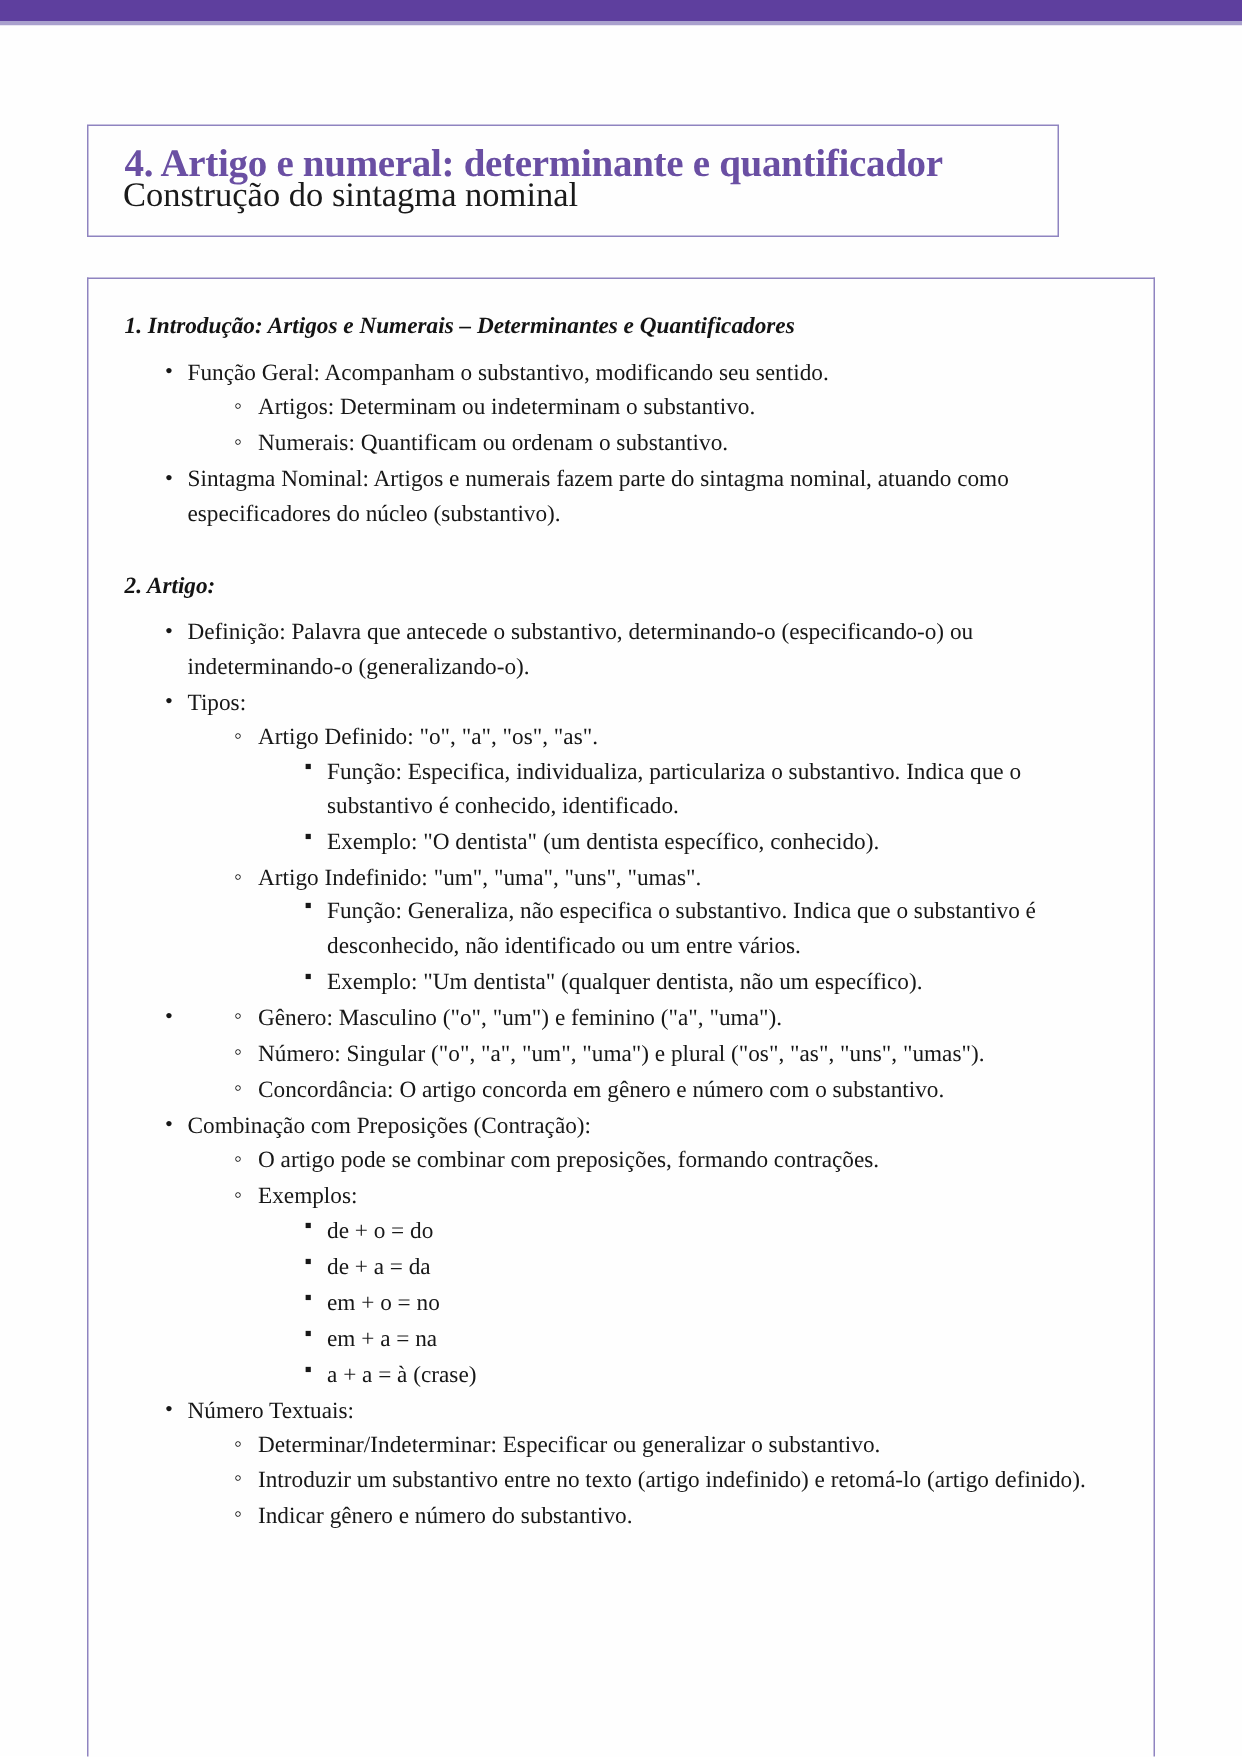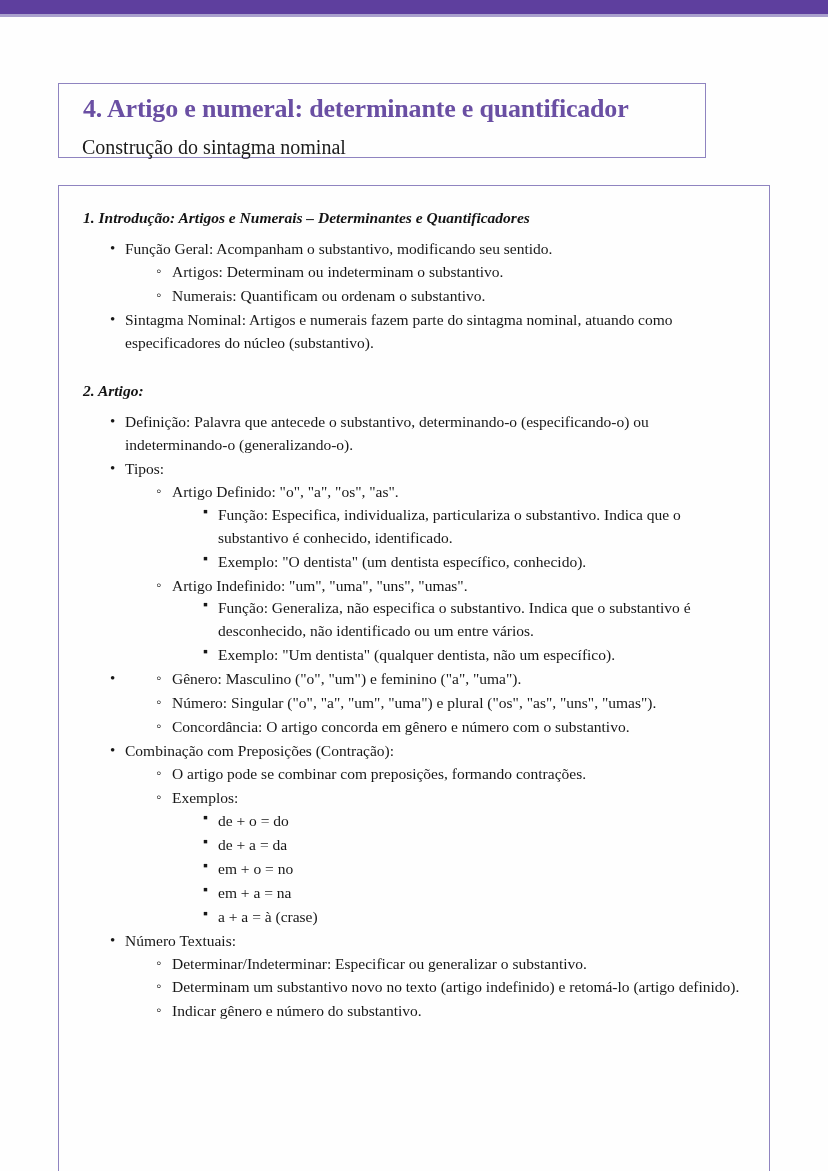--- a/index.html
+++ b/index.html
@@ -57,22 +57,22 @@
     top: 10px;
     font-size: 26px;
     font-weight: bold;
     color: #6a4fa3;
     letter-spacing: -0.2px;
     white-space: nowrap;
   }
   .title-sub {
     position: absolute;
     left: 23px;
-    top: 52px;
-    font-size: 20px;
+    top: 33px;
+    font-size: 23px;
     color: #1a1a1a;
     white-space: nowrap;
   }
 
   
   .content-box {
     position: absolute;
     left: 58px;
     top: 168px;
     width: 712px;
@@ -261,21 +261,21 @@
               </li>
             </ul>
           </li>
           <li>
             <span class="li-text">Número Textuais:</span>
             <ul class="lvl2">
               <li>
                 <span class="li-text">Determinar/Indeterminar: Especificar ou generalizar o substantivo.</span>
               </li>
               <li>
-                <span class="li-text">Determinam um substantivo novo no texto (artigo indefinido) e retomá-lo (artigo definido).</span>
+                <span class="li-text">Introduzir um substantivo entre no texto (artigo indefinido) e retomá-lo (artigo definido).</span>
               </li>
               <li>
                 <span class="li-text">Indicar gênero e número do substantivo.</span>
               </li>
             </ul>
           </li>
         </ul>
       </div>
   </div>
 

